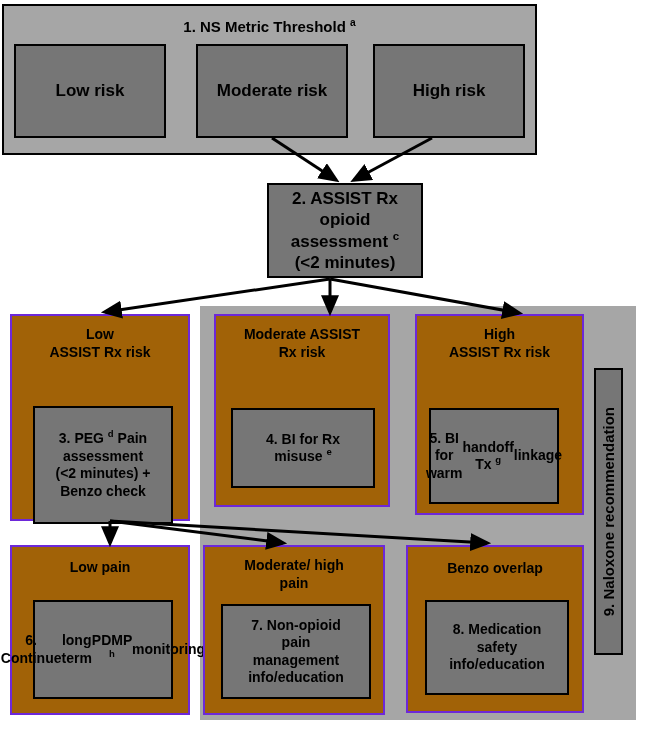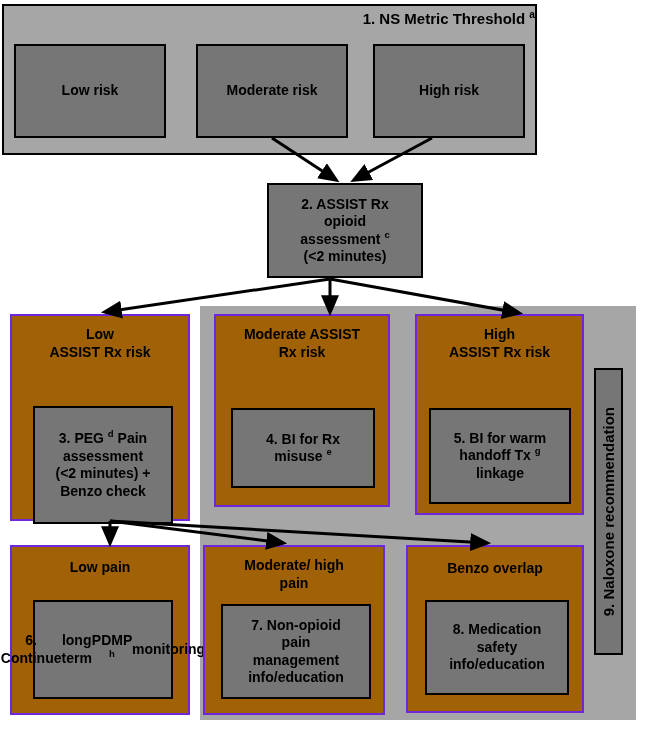--- a/index.html
+++ b/index.html
@@ -41,21 +41,21 @@
     position: absolute;
     left: 0;
     right: 0;
     text-align: center;
     font-weight: bold;
     font-size: 15px;
     color: #000000;
   }
   .lbl {
     font-weight: bold;
-    font-size: 14px;
+    font-size: 17px;
   }
   .lbl-sm {
     font-weight: bold;
     font-size: 14px;
   }
   sup {
     font-size: 0.68em;
     vertical-align: super;
     line-height: 0;
   }
@@ -85,21 +85,21 @@
     pointer-events: none;
   }
   .pad-txt { padding: 0 6px; }
 </style>
 </head>
 <body>
 
 <div id="canvas">
 
   <div class="box shell" style="left:2px; top:4px; width:535px; height:151px; border:2px solid #000; display:block;">
-    <div class="hdr-title" style="top:4px;text-align:right;">
+    <div class="hdr-title" style="top:12px;">
       <span>1. NS Metric Threshold </span><sup>a</sup>
     </div>
   </div>
 
   <div class="box inner lbl" style="left:14px; top:44px; width:152px; height:94px;">
     <span class="pad-txt">Low risk</span>
   </div>
 
   <div class="box inner lbl" style="left:196px; top:44px; width:152px; height:94px;">
     <span class="pad-txt">Moderate risk</span>
@@ -146,21 +146,21 @@
         <span>misuse </span><sup>e</sup>
       </div>
     </div>
   </div>
 
   <div class="box outer" style="left:415px; top:314px; width:169px; height:201px; display:block;">
     <div class="hdr-title lbl-sm" style="top:10px;">
       <div>High</div>
       <div>ASSIST Rx risk</div>
     </div>
-    <div class="box inner lbl-sm" style="left:12px; top:92px; width:142px; height:96px; flex-direction:column;align-items:center;">
+    <div class="box inner lbl-sm" style="left:12px; top:92px; width:130px; height:96px; flex-direction:row;align-items:center;">
       <div>5. BI for warm</div>
       <div>
         <span>handoff Tx </span><sup>g</sup>
       </div>
       <div>linkage</div>
     </div>
   </div>
 
   <div class="vert-wrap" style="left:594px; top:368px; width:29px; height:287px;">
     <span class="vert-text">9. Naloxone recommendation</span>

